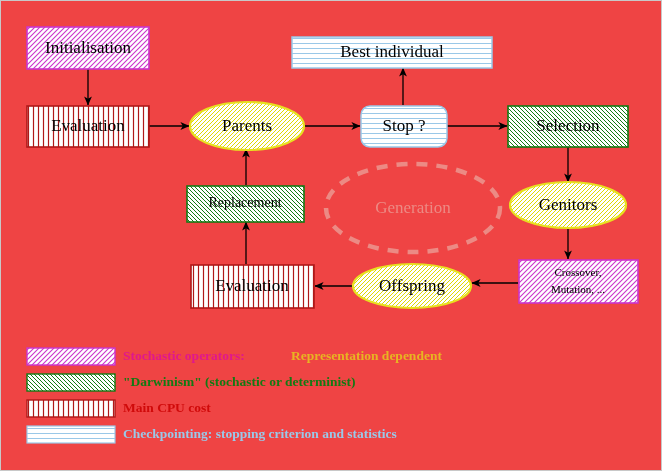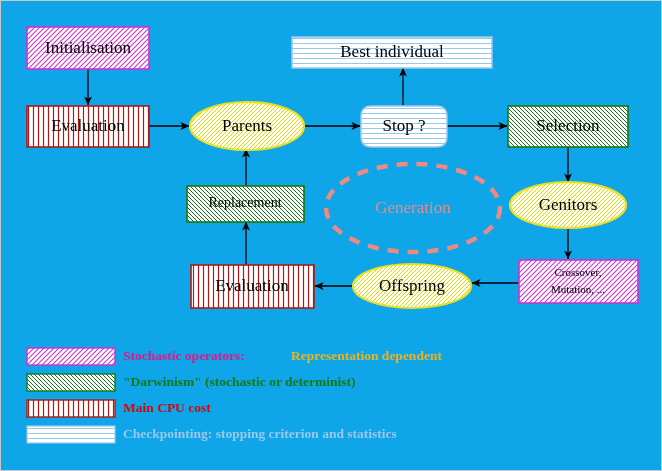--- a/index.html
+++ b/index.html
@@ -1,18 +1,18 @@
 <!DOCTYPE html>
 <html><head>
 <meta charset="utf-8">
 <style>
   html,body{margin:0;padding:0;background:#fff;}
   body{width:662px;height:471px;overflow:hidden;
        font-family:"Liberation Serif","DejaVu Serif",serif;}
-  #frame{position:relative;width:662px;height:471px;background:#0ea5e9;
+  #frame{position:relative;width:662px;height:471px;background:#ef4444;
          border:1px solid #c8c8c8;box-sizing:border-box;}
   svg{display:block;position:absolute;left:0;top:0;}
   .nodelabel{font-family:"Liberation Serif","DejaVu Serif",serif;
              font-size:17px;fill:#000;text-anchor:middle;dominant-baseline:middle;}
   .nodelabel.small{font-size:11px;}
   .genlabel{font-family:"Liberation Serif","DejaVu Serif",serif;
             font-size:17px;fill:#ec8a84;text-anchor:middle;dominant-baseline:middle;}
   .legtext{font-family:"Liberation Serif","DejaVu Serif",serif;
            font-size:13.5px;font-weight:bold;dominant-baseline:middle;}
 </style>

